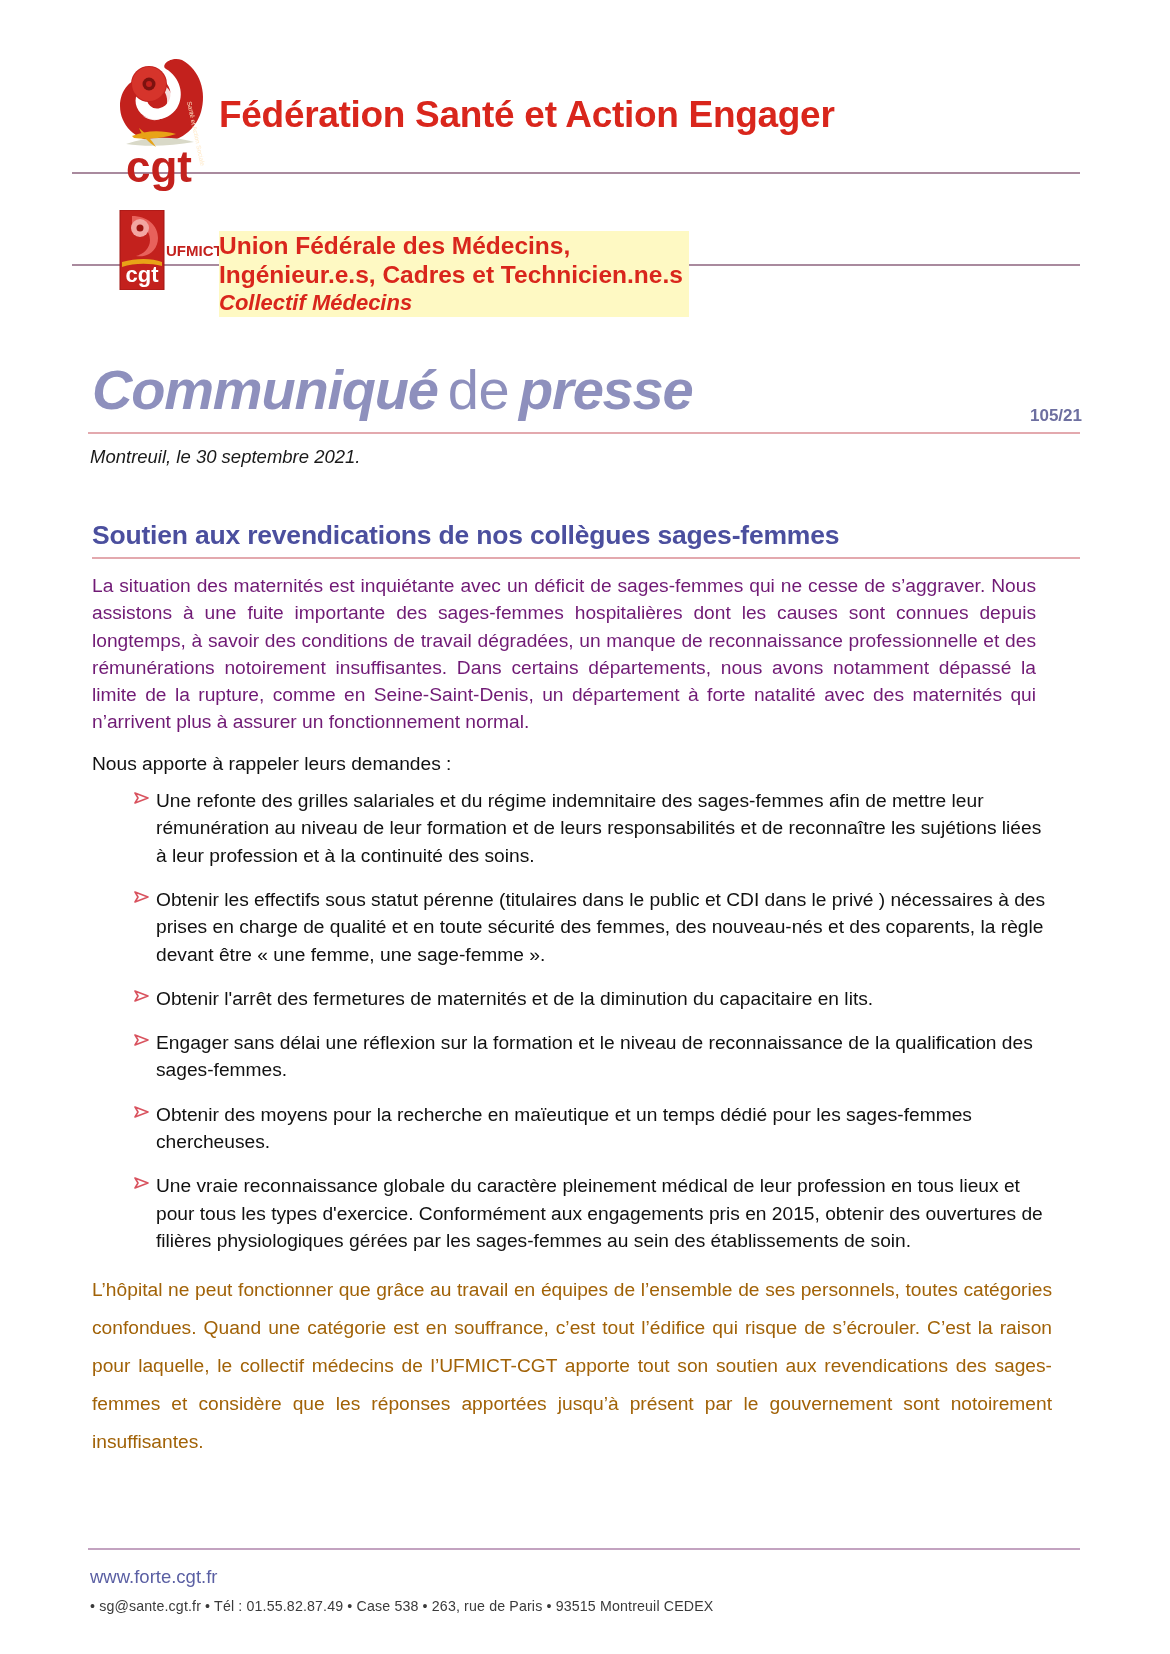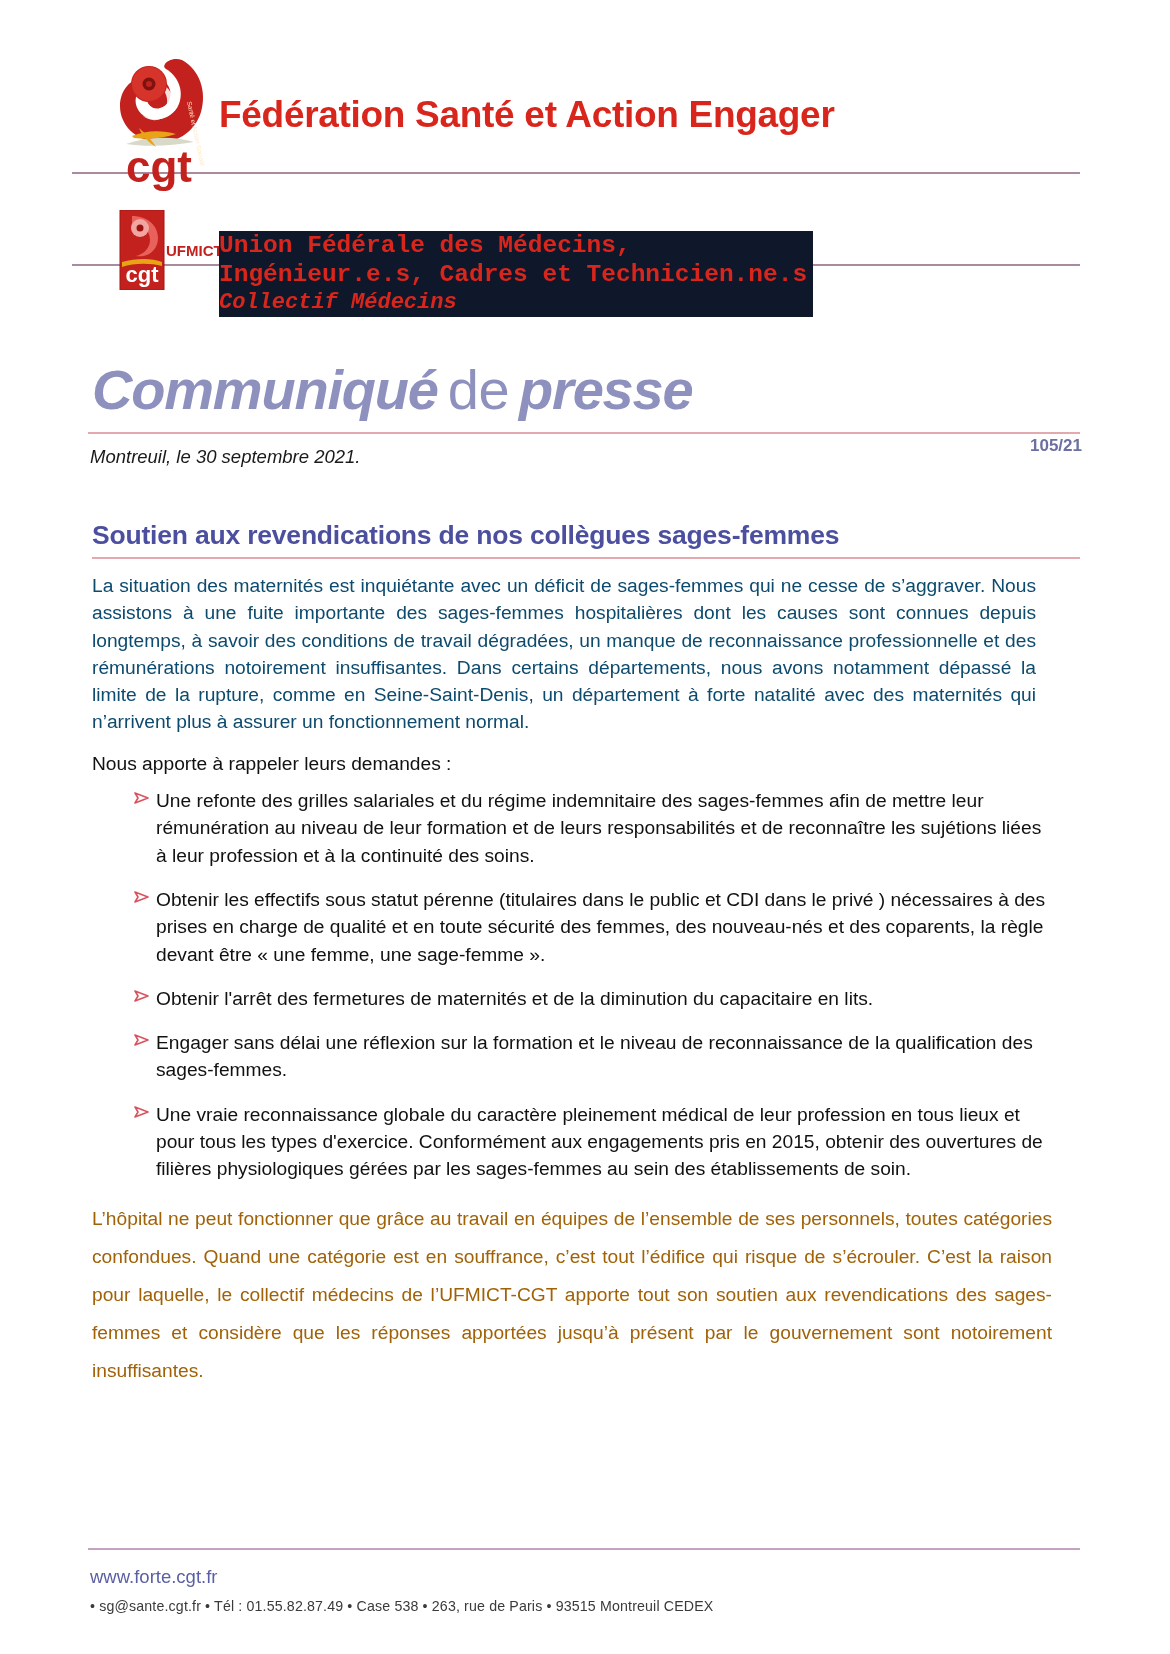--- a/index.html
+++ b/index.html
@@ -77,23 +77,22 @@
     position: absolute;
     left: 112px;
     top: 2px;
     width: 108px;
     height: 80px;
   }
   .ufmict-textblock {
     position: absolute;
     left: 219px;
     top: 23px;
-    background: #0f172a;
+    background: #fef9c3;
     padding-right: 6px;
-    font-family: Liberation Mono, monospace;
   }
   .ufmict-l1, .ufmict-l2 {
     font-size: 24.5px;
     font-weight: bold;
     color: #d9261c;
     line-height: 29px;
     white-space: nowrap;
   }
   .ufmict-l3 {
     font-size: 22px;
@@ -132,21 +131,20 @@
     font-style: normal;
     letter-spacing: -0.5px;
   }
   .cp-ref {
     position: absolute;
     right: 88px;
     top: 46px;
     font-size: 17px;
     font-weight: bold;
     color: #6d6fa0;
-    margin-top: 30px;
   }
   .cp-rule {
     position: absolute;
     left: 88px;
     top: 72px;
     width: 992px;
     height: 2px;
     background: #e3a9ae;
   }
 
@@ -185,21 +183,21 @@
     position: absolute;
     left: 92px;
     top: 572px;
     width: 960px;
   }
   p.para {
     margin: 0 16px 14px 0;
     font-size: 19.2px;
     line-height: 27.3px;
     text-align: justify;
-    color: #0c4a6e;
+    color: #701a75;
   }
   p.lead-in {
     margin: 0 0 10px 0;
     font-size: 19.2px;
     line-height: 27.3px;
     color: #111111;
     text-align: left;
   }
 
   ul.demands {
@@ -372,20 +370,28 @@
           </svg>
         </span>
         <span>Engager sans délai une réflexion sur la formation et le niveau de reconnaissance de la qualification des sages-femmes.</span>
       </li>
       <li>
         <span class="bullet-glyph">
           <svg width="16" height="20" viewBox="0 0 16 20" xmlns="http://www.w3.org/2000/svg">
             <path d="M1 5 L14 10 L1 15 L4 10 Z" fill="none" stroke="#d9535f" stroke-width="1.6" stroke-linejoin="round"></path>
           </svg>
         </span>
+        <span>Obtenir des moyens pour la recherche en maïeutique et un temps dédié pour les sages-femmes chercheuses.</span>
+      </li>
+      <li>
+        <span class="bullet-glyph">
+          <svg width="16" height="20" viewBox="0 0 16 20" xmlns="http://www.w3.org/2000/svg">
+            <path d="M1 5 L14 10 L1 15 L4 10 Z" fill="none" stroke="#d9535f" stroke-width="1.6" stroke-linejoin="round"></path>
+          </svg>
+        </span>
         <span>Une vraie reconnaissance globale du caractère pleinement médical de leur profession en tous lieux et pour tous les types d'exercice. Conformément aux engagements pris en 2015, obtenir des ouvertures de filières physiologiques gérées par les sages-femmes au sein des établissements de soin.</span>
       </li>
     </ul>
 
     <p class="closing">L’hôpital ne peut fonctionner que grâce au travail en équipes de l’ensemble de ses personnels, toutes catégories confondues. Quand une catégorie est en souffrance, c’est tout l’édifice qui risque de s’écrouler. C’est la raison pour laquelle, le collectif médecins de l’UFMICT-CGT apporte tout son soutien aux revendications des sages-femmes et considère que les réponses apportées jusqu’à présent par le gouvernement sont notoirement insuffisantes.</p>
   </div>
 
   <div class="footer">
     <div class="footer-rule"></div>
     <div class="footer-url">www.forte.cgt.fr</div>

